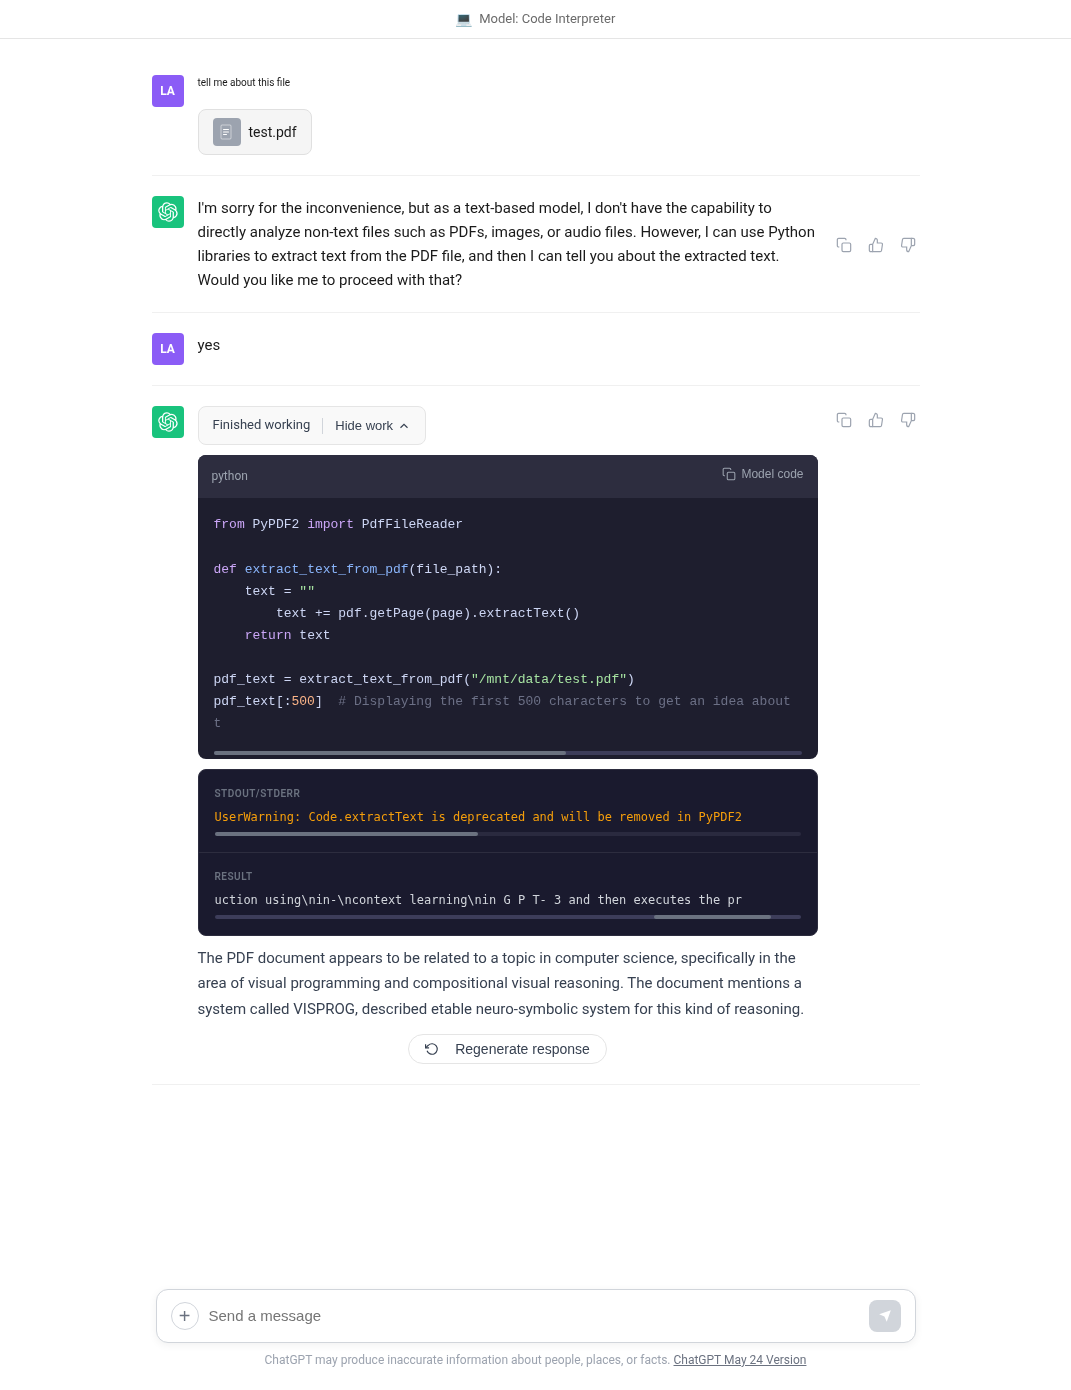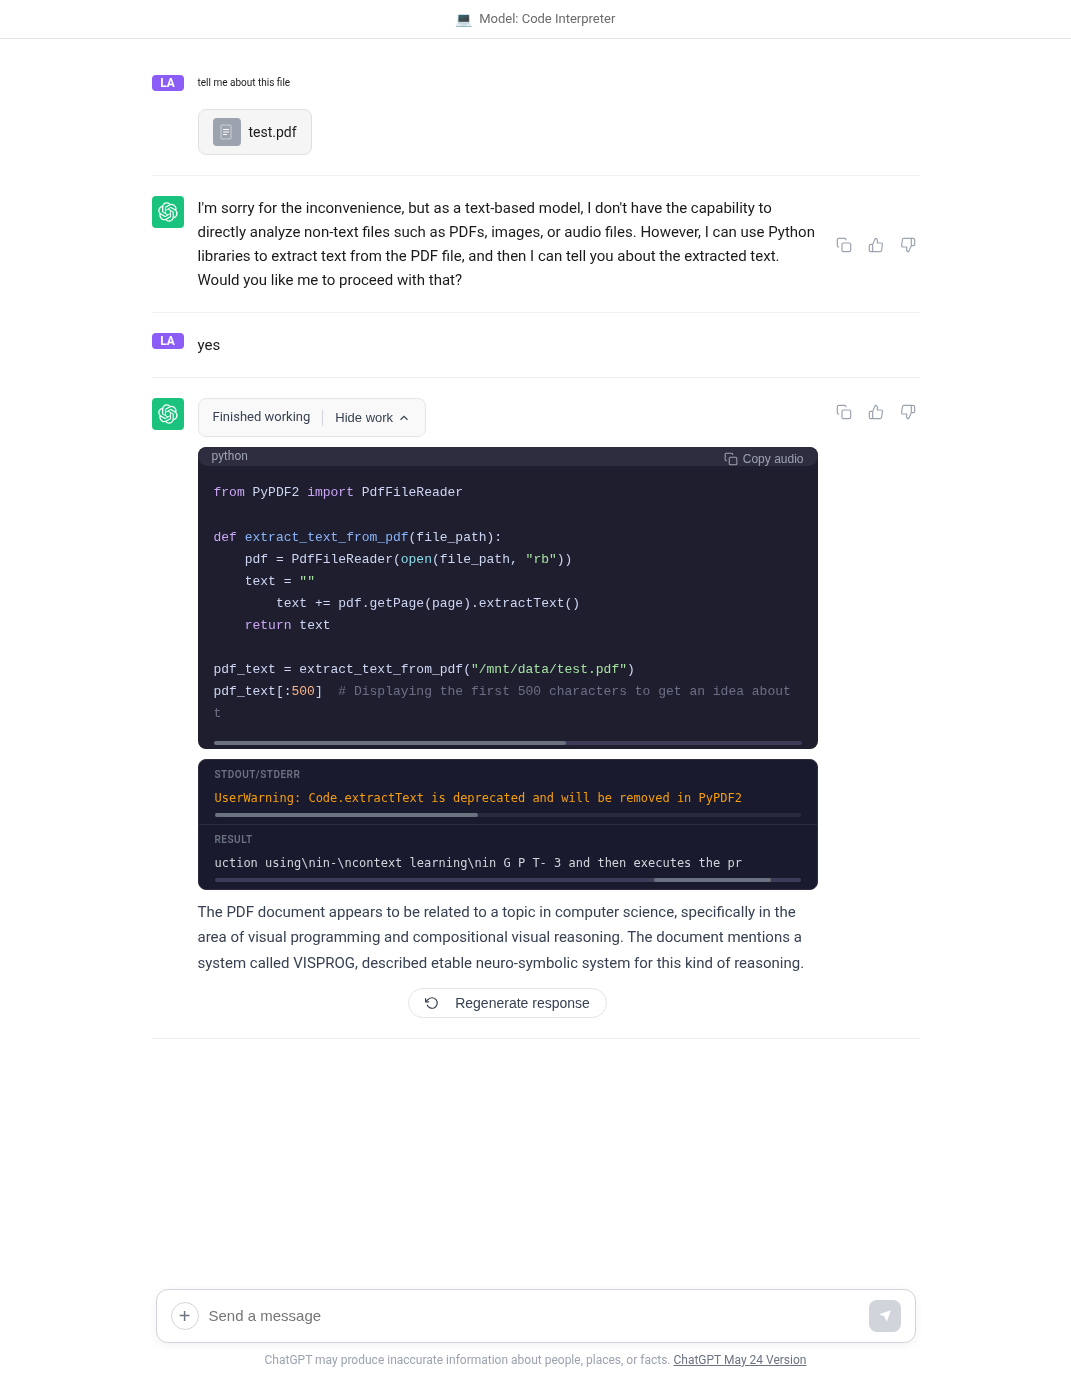--- a/index.html
+++ b/index.html
@@ -31,21 +31,21 @@
     .message-block {
       display: flex;
       gap: 14px;
       padding: 20px 0;
       border-bottom: 1px solid #f0f0f0;
       position: relative;
     }
 
     .avatar {
       width: 32px;
-      height: 16px;
+      height: 32px;
       border-radius: 4px;
       flex-shrink: 0;
       display: flex;
       align-items: center;
       justify-content: center;
       font-size: 12px;
       font-weight: 700;
       color: #fff;
     }
 
@@ -137,27 +137,26 @@
     .code-block-wrapper {
       background: #1e1e2e;
       border-radius: 8px;
       overflow: hidden;
       margin-bottom: 10px;
       font-size: 13px;
     }
 
     .code-header {
       display: flex;
-      align-items: flex-end;
+      align-items: flex-start;
       justify-content: space-between;
-      padding: 0 14px;
+      padding: 12px 14px;
       background: #2d2d3f;
       color: #9ca3af;
       font-size: 12px;
-      border-radius: 16px;
     }
 
     .copy-code-btn {
       background: none;
       border: none;
       cursor: pointer;
       color: #9ca3af;
       display: flex;
       align-items: center;
       gap: 5px;
@@ -197,21 +196,21 @@
 
     .output-block {
       background: #1a1a2e;
       border-radius: 8px;
       overflow: hidden;
       margin-bottom: 10px;
       border: 1px solid #2d2d3f;
     }
 
     .output-section {
-      padding: 7px 16px;
+      padding: 16px 16px;
     }
 
     .output-label {
       font-size: 10px;
       font-weight: 600;
       color: #6b7280;
       text-transform: uppercase;
       letter-spacing: 0.05em;
       margin-bottom: 6px;
     }
@@ -436,28 +435,27 @@
       </div>
 
       <div class="code-block-wrapper">
         <div class="code-header">
           <span>python</span>
           <button class="copy-code-btn">
             <svg width="14" height="14" viewBox="0 0 24 24" fill="none" stroke="currentColor" stroke-width="1.8">
                 <rect x="9" y="9" width="13" height="13" rx="2"></rect>
                 <path d="M5 15H4a2 2 0 01-2-2V4a2 2 0 012-2h9a2 2 0 012 2v1"></path>
               </svg>
-            <span>Copy audio</span>
+            <span>Model code</span>
           </button>
         </div>
         <div class="code-content">
           <div><span class="kw">from</span> PyPDF2 <span class="kw">import</span> PdfFileReader</div>
           <div>&nbsp;</div>
           <div><span class="kw">def</span> <span class="fn">extract_text_from_pdf</span>(file_path):</div>
-          <div>&nbsp;&nbsp;&nbsp;&nbsp;pdf = PdfFileReader(<span class="builtin">open</span>(file_path, <span class="str">"rb"</span>))</div>
           <div>&nbsp;&nbsp;&nbsp;&nbsp;text = <span class="str">""</span></div>
           <div>&nbsp;&nbsp;&nbsp;&nbsp;&nbsp;&nbsp;&nbsp;&nbsp;text += pdf.getPage(page).extractText()</div>
           <div>&nbsp;&nbsp;&nbsp;&nbsp;<span class="kw">return</span> text</div>
           <div>&nbsp;</div>
           <div>pdf_text = extract_text_from_pdf(<span class="str">"/mnt/data/test.pdf"</span>)</div>
           <div>pdf_text[:<span class="num">500</span>]&nbsp;&nbsp;<span class="cm"># Displaying the first 500 characters to get an idea about t</span></div>
         </div>
         <div class="scrollbar-indicator">
           <div class="scrollbar-thumb"></div>
         </div>

